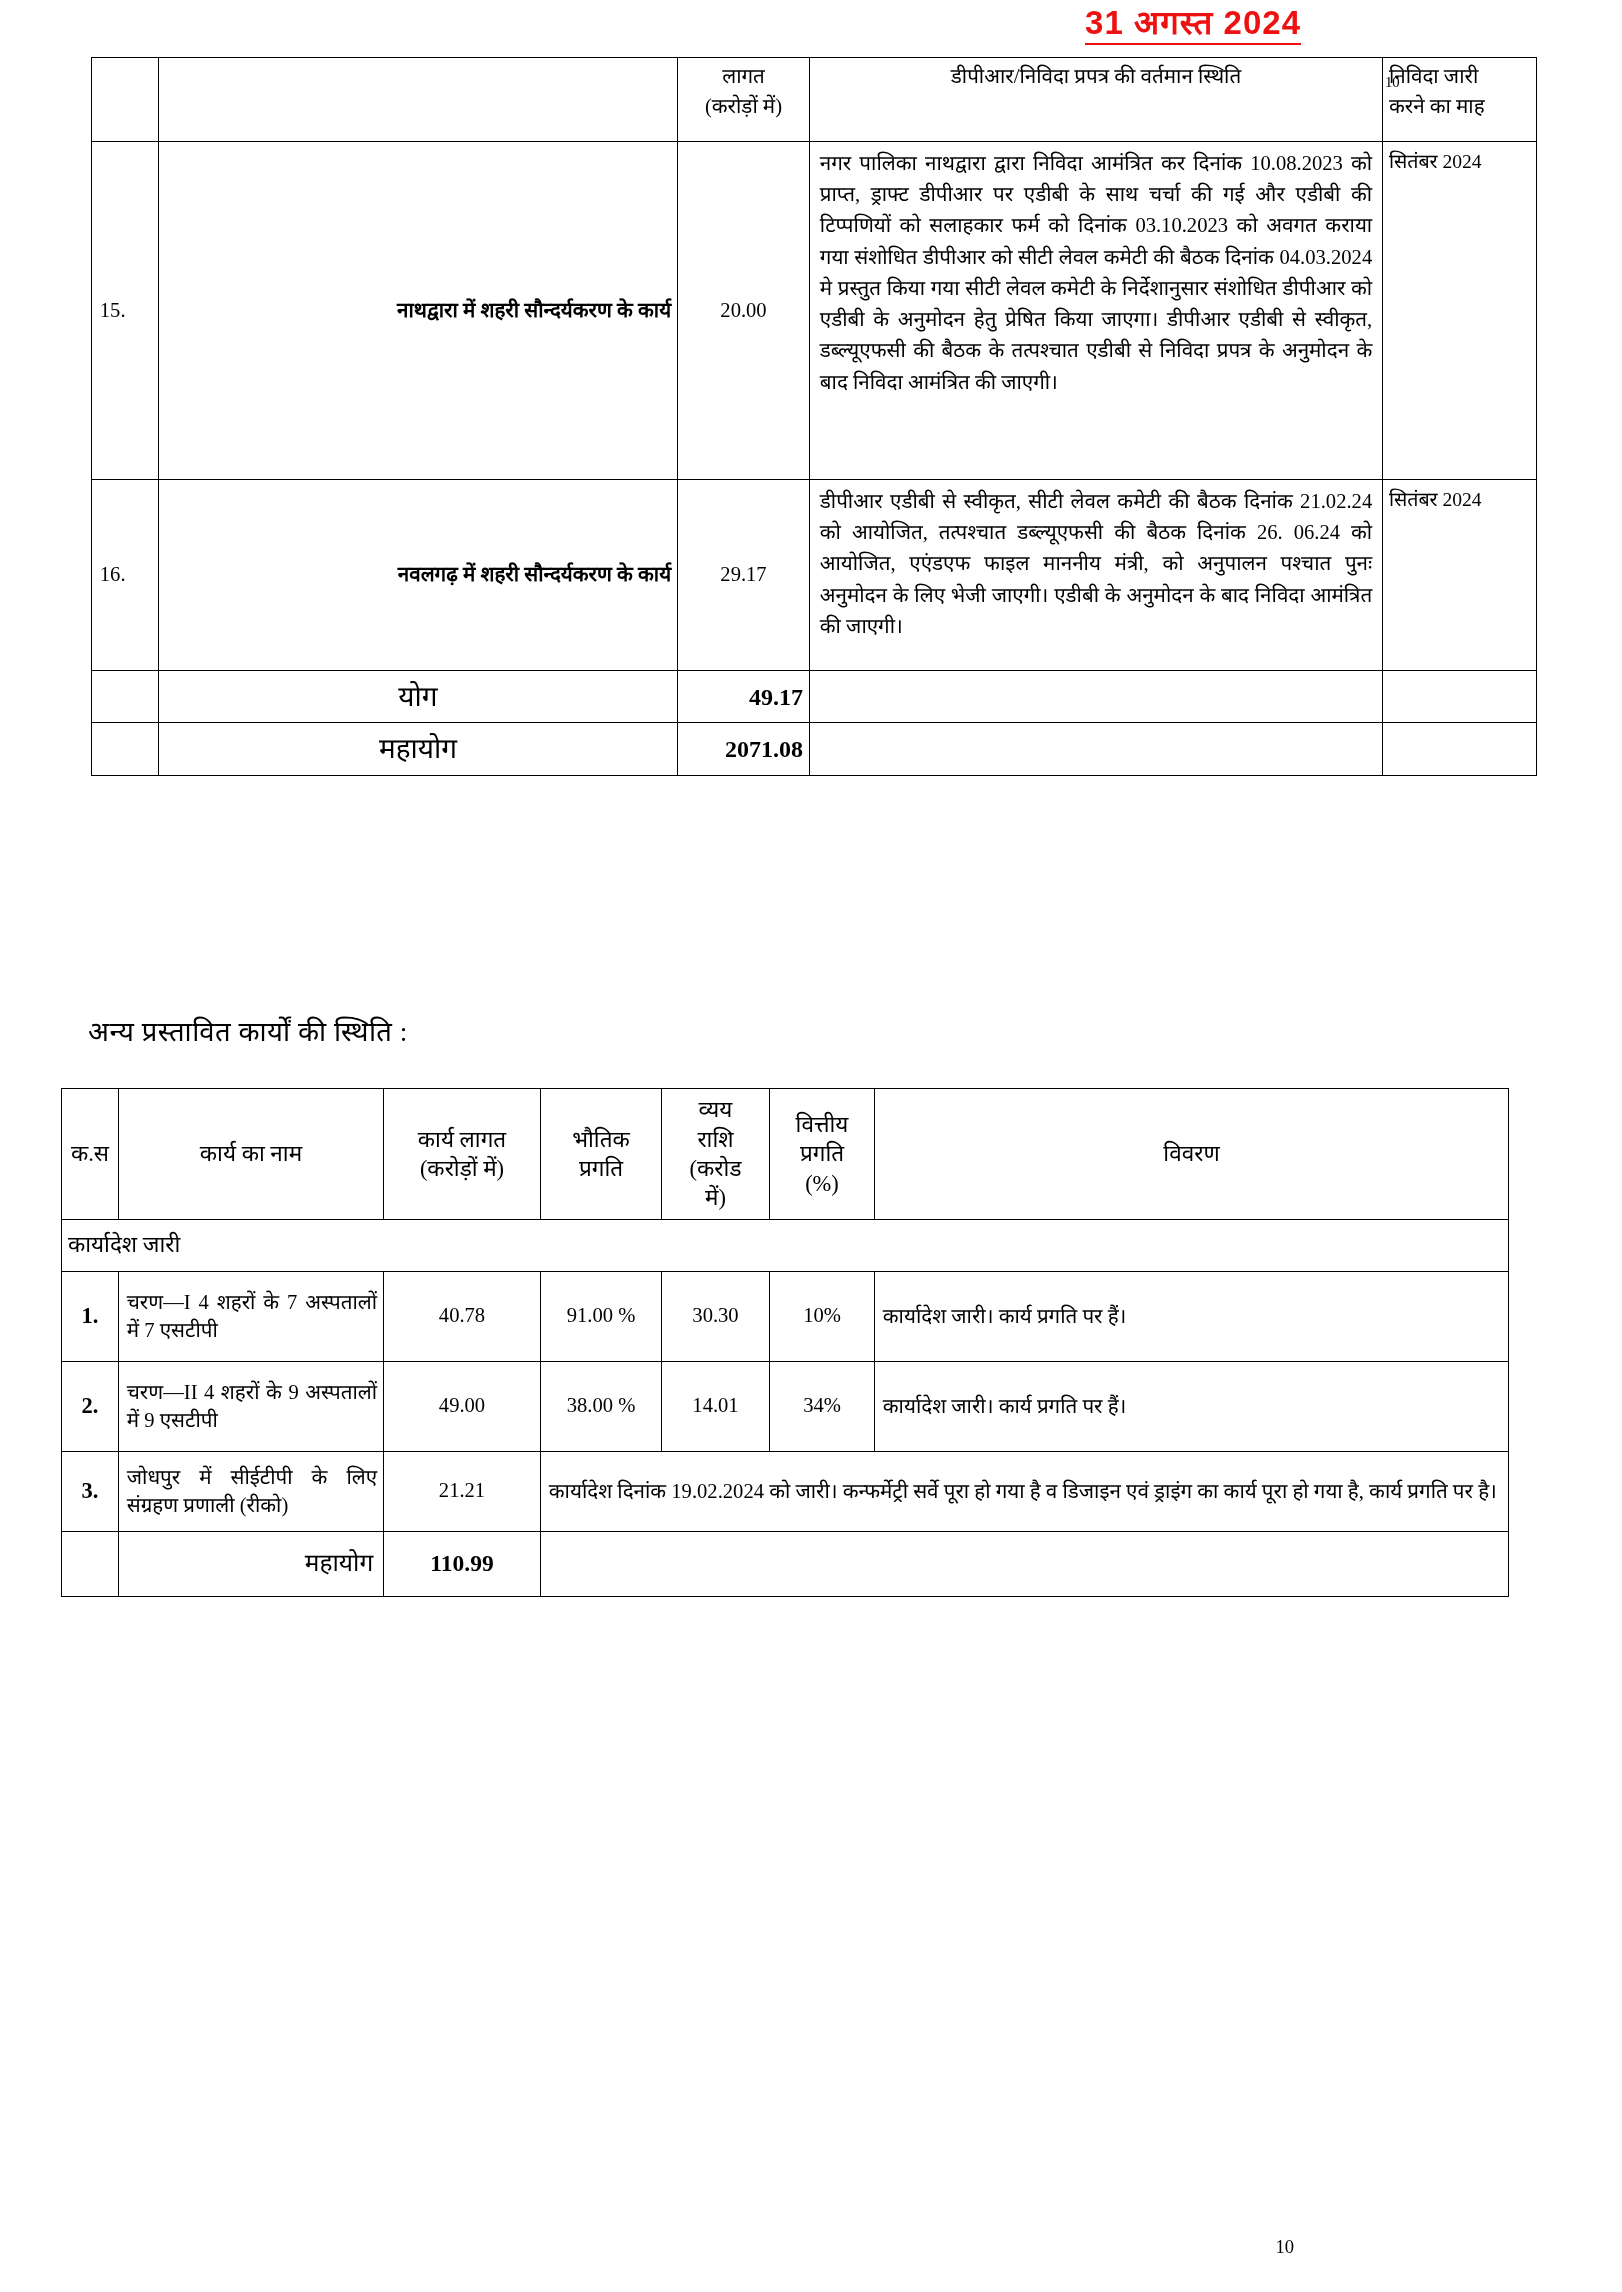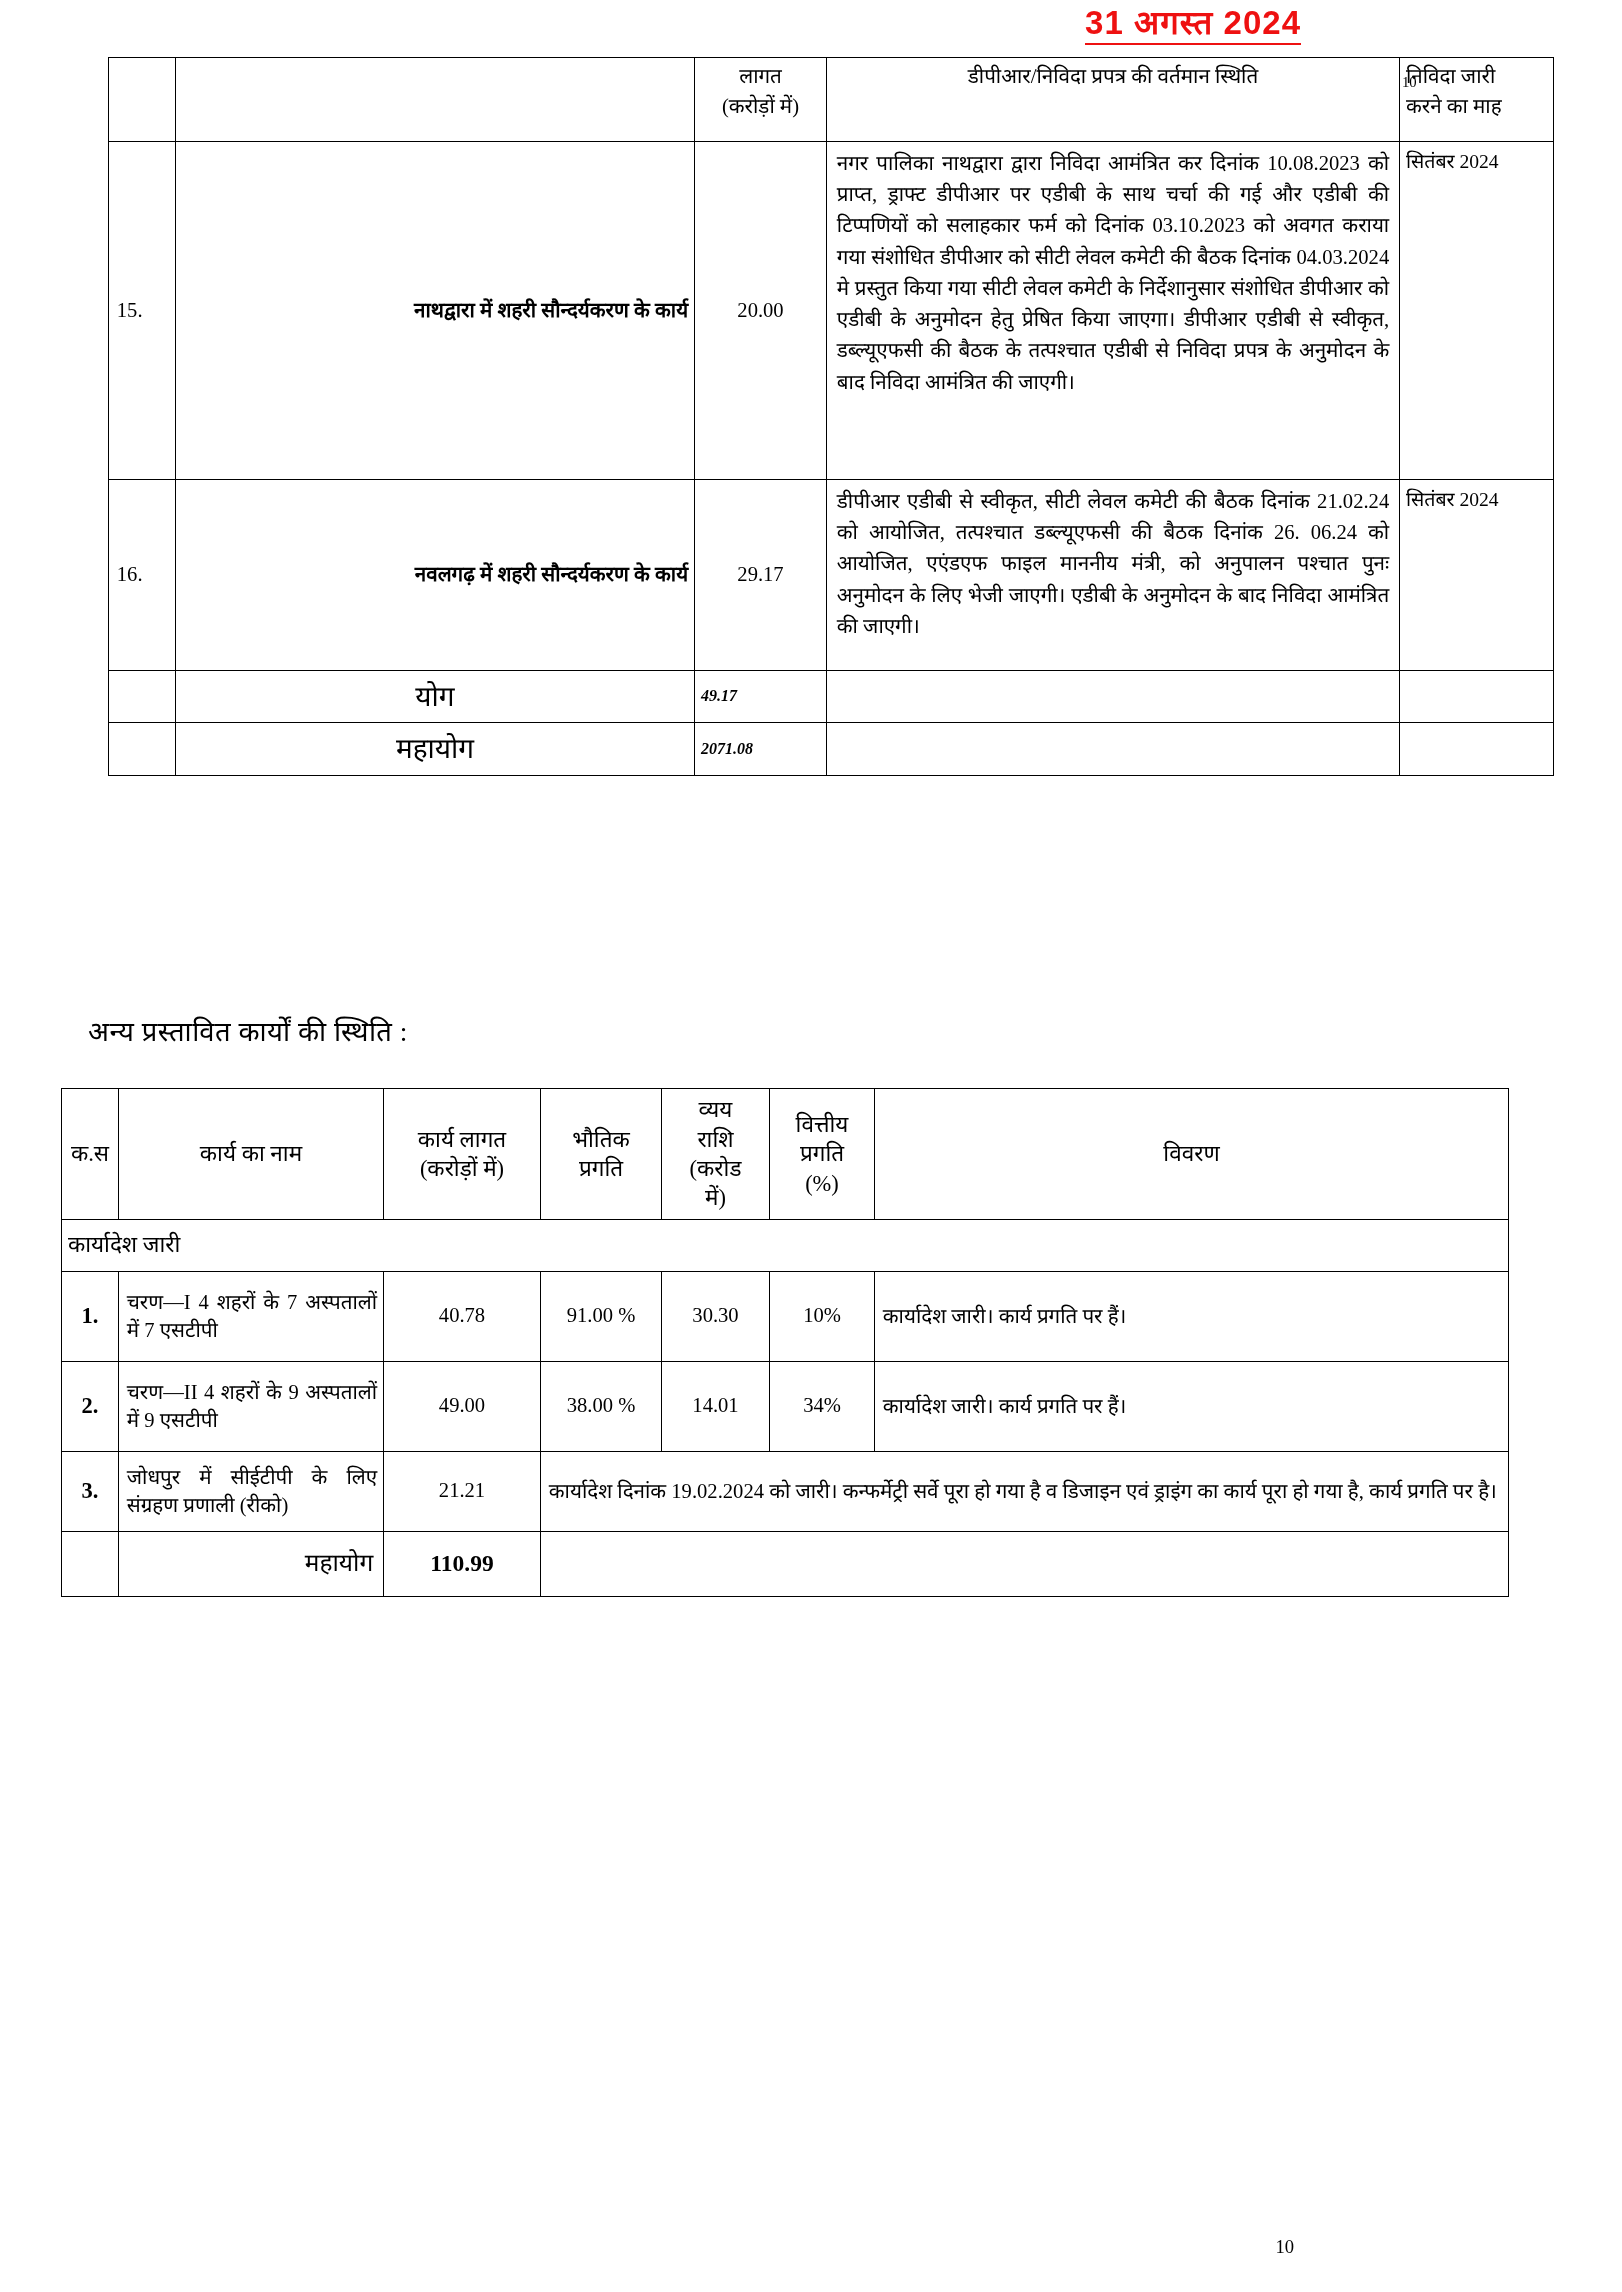--- a/index.html
+++ b/index.html
@@ -53,21 +53,21 @@
     font-size: 20.6px;
     line-height: 1.42;
     padding: 2.9px 5.9px;
     font-weight: normal;
   }
 
   
   .table1-wrap {
     position: absolute;
     top: 57px;
-    left: 108px;
+    left: 91px;
     width: 1446px;
   }
   table.t1 { width: 1446px; }
   table.t1 col.c-sn    { width: 67px; }
   table.t1 col.c-name  { width: 519px; }
   table.t1 col.c-cost  { width: 132px; }
   table.t1 col.c-stat  { width: 573px; }
   table.t1 col.c-month { width: 154px; }
 
   .t1 td.sn {
@@ -121,24 +121,23 @@
     font-size: 14.7px;
     font-family: "Liberation Serif", serif;
   }
 
   .t1 tr.total td.label {
     text-align: center;
     font-size: 28px;
     padding: 5.9px 0;
   }
   .t1 tr.total td.cost {
-    text-align: left;
-    font-size: 16px;
-    font-weight: bold;
-    font-style: italic;
+    text-align: right;
+    font-size: 24px;
+    font-weight: bold;
   }
   .t1 tr.total td.empty { border-left: 1.6px solid #000; }
 
   
   .section-heading {
     position: absolute;
     left: 88px;
     top: 1012px;
     font-size: 27.4px;
     letter-spacing: 0.5px;

